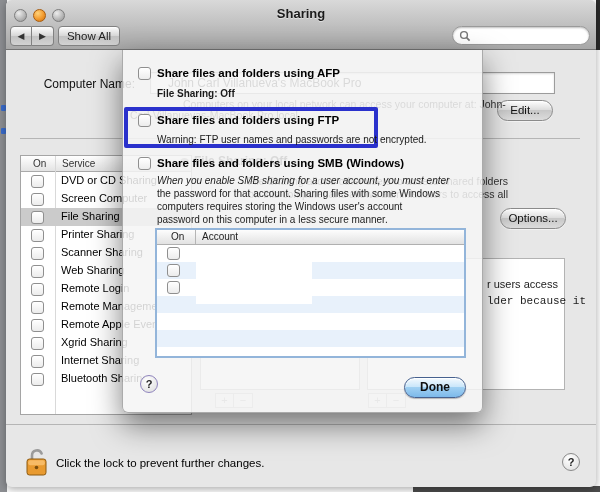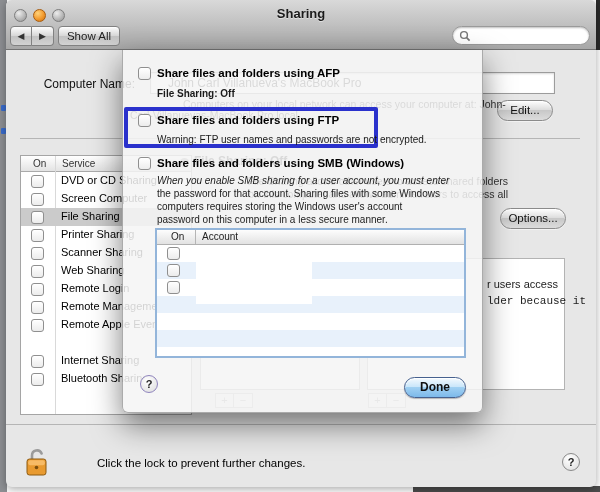--- a/index.html
+++ b/index.html
@@ -176,20 +176,24 @@
         <span class="slabel">Remote Login</span>
       </div>
     <div class="srow" style="top:142px;">
         <span class="cb" style="left:10px;top:3px;"></span>
         <span class="slabel">Remote Management</span>
       </div>
     <div class="srow" style="top:160px;">
         <span class="cb" style="left:10px;top:3px;"></span>
         <span class="slabel">Remote Apple Events</span>
       </div>
+    <div class="srow" style="top:178px;">
+        <span class="cb" style="left:10px;top:3px;"></span>
+        <span class="slabel">Xgrid Sharing</span>
+      </div>
     <div class="srow" style="top:196px;">
         <span class="cb" style="left:10px;top:3px;"></span>
         <span class="slabel">Internet Sharing</span>
       </div>
     <div class="srow" style="top:214px;">
         <span class="cb" style="left:10px;top:3px;"></span>
         <span class="slabel">Bluetooth Sharing</span>
       </div>
   </div>
 
@@ -214,21 +218,21 @@
     <span class="pmcell">−</span>
   </div>
 
   <div class="abs divider footer-divider"></div>
   <svg class="abs" style="left:24px;top:446px;" width="26" height="34" viewBox="0 0 26 34">
     <path d="M8 14 V9.5 a5 5 0 0 1 9.6 -2" fill="none" stroke="#9b9b9b" stroke-width="2.6" stroke-linecap="round"></path>
     <rect x="3" y="13" width="19" height="16" rx="2.5" fill="#e89a30" stroke="#8d5a10" stroke-width="1"></rect>
     <rect x="4.2" y="14.2" width="16.6" height="5" rx="2" fill="#f7bb66"></rect>
     <circle cx="12.5" cy="21.5" r="1.8" fill="#7a4e0e"></circle>
   </svg>
-  <div class="abs foot-text" style="left:56px;top:457px;margin-left:41px;">Click the lock to prevent further changes.</div>
+  <div class="abs foot-text" style="left:56px;top:457px;">Click the lock to prevent further changes.</div>
   <div class="abs helpbtn grey" style="left:562px;top:453px;">?</div>
 
   <div class="abs popover"></div>
 
   <span class="abs cb" style="left:138px;top:67px;"></span>
   <div class="abs ck-label" style="left:157px;top:67px;">Share files and folders using AFP</div>
   <div class="abs sub subb" style="left:157px;top:88px;">File Sharing: Off</div>
 
   <div class="abs hlbox"></div>
   <span class="abs cb" style="left:138px;top:114px;"></span>

